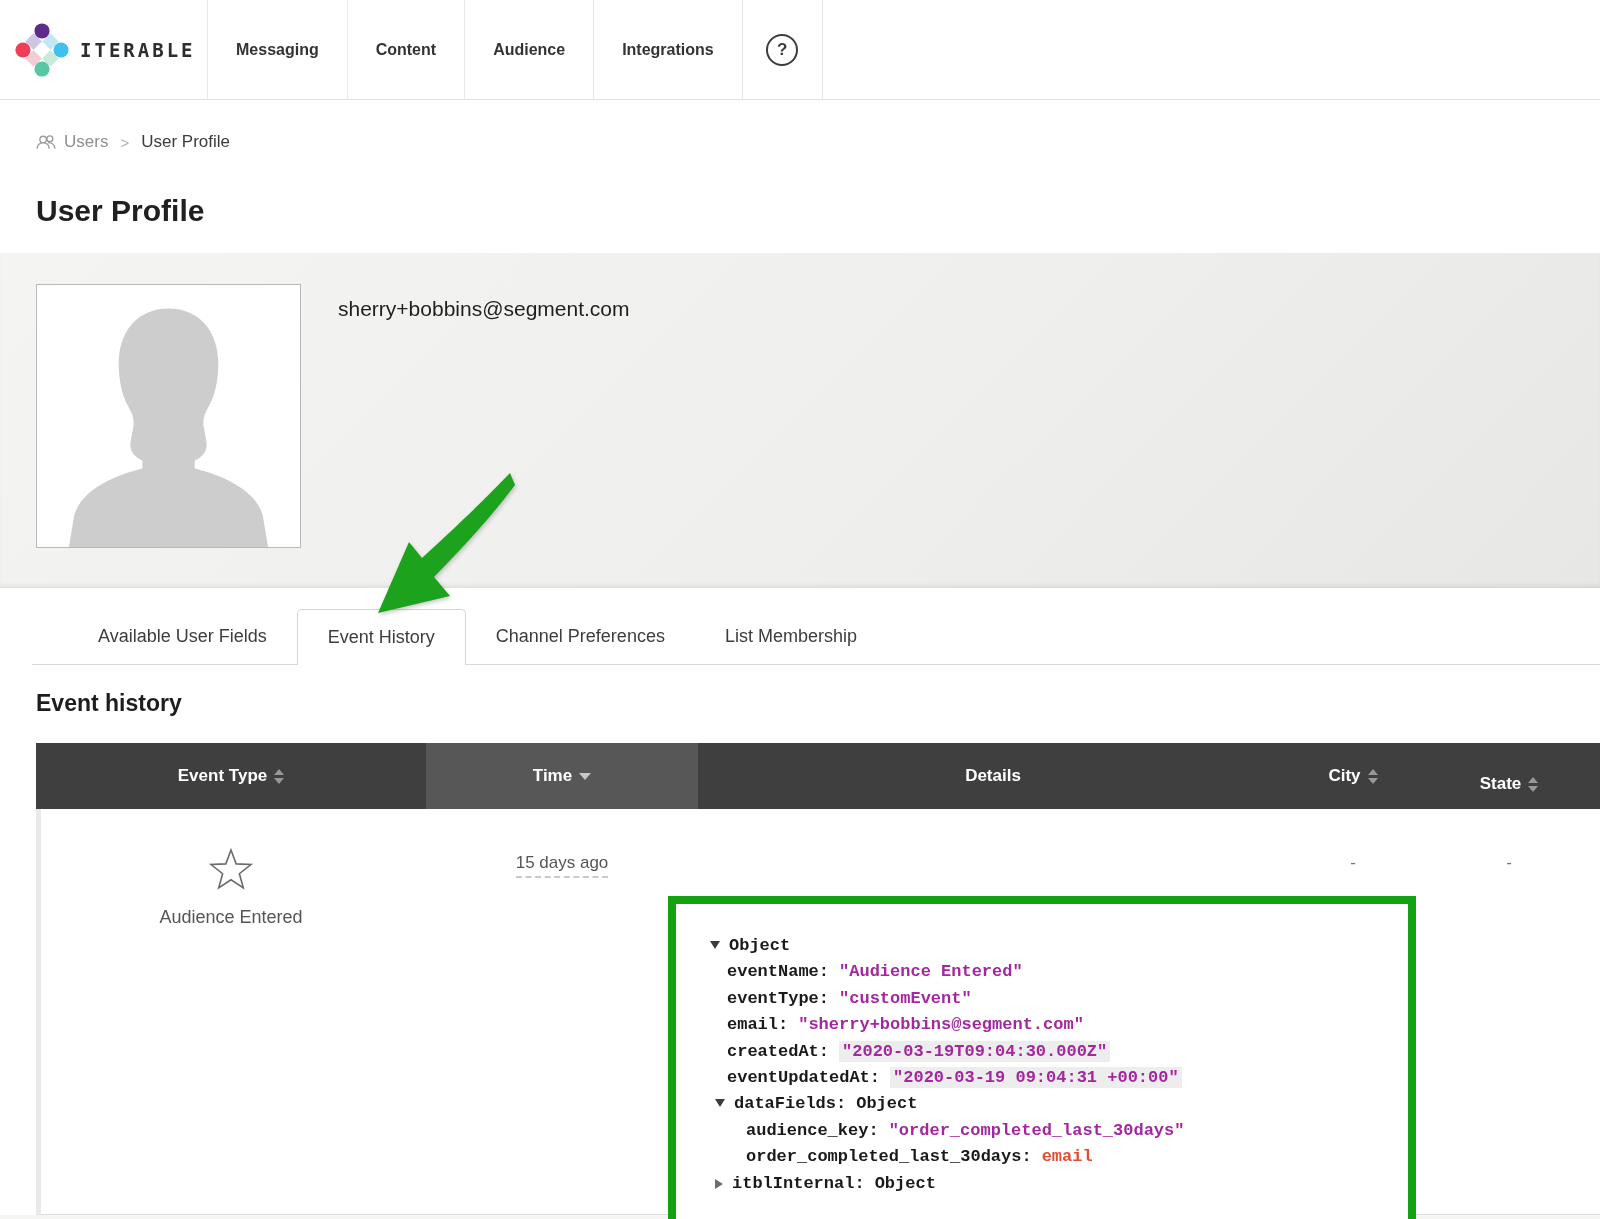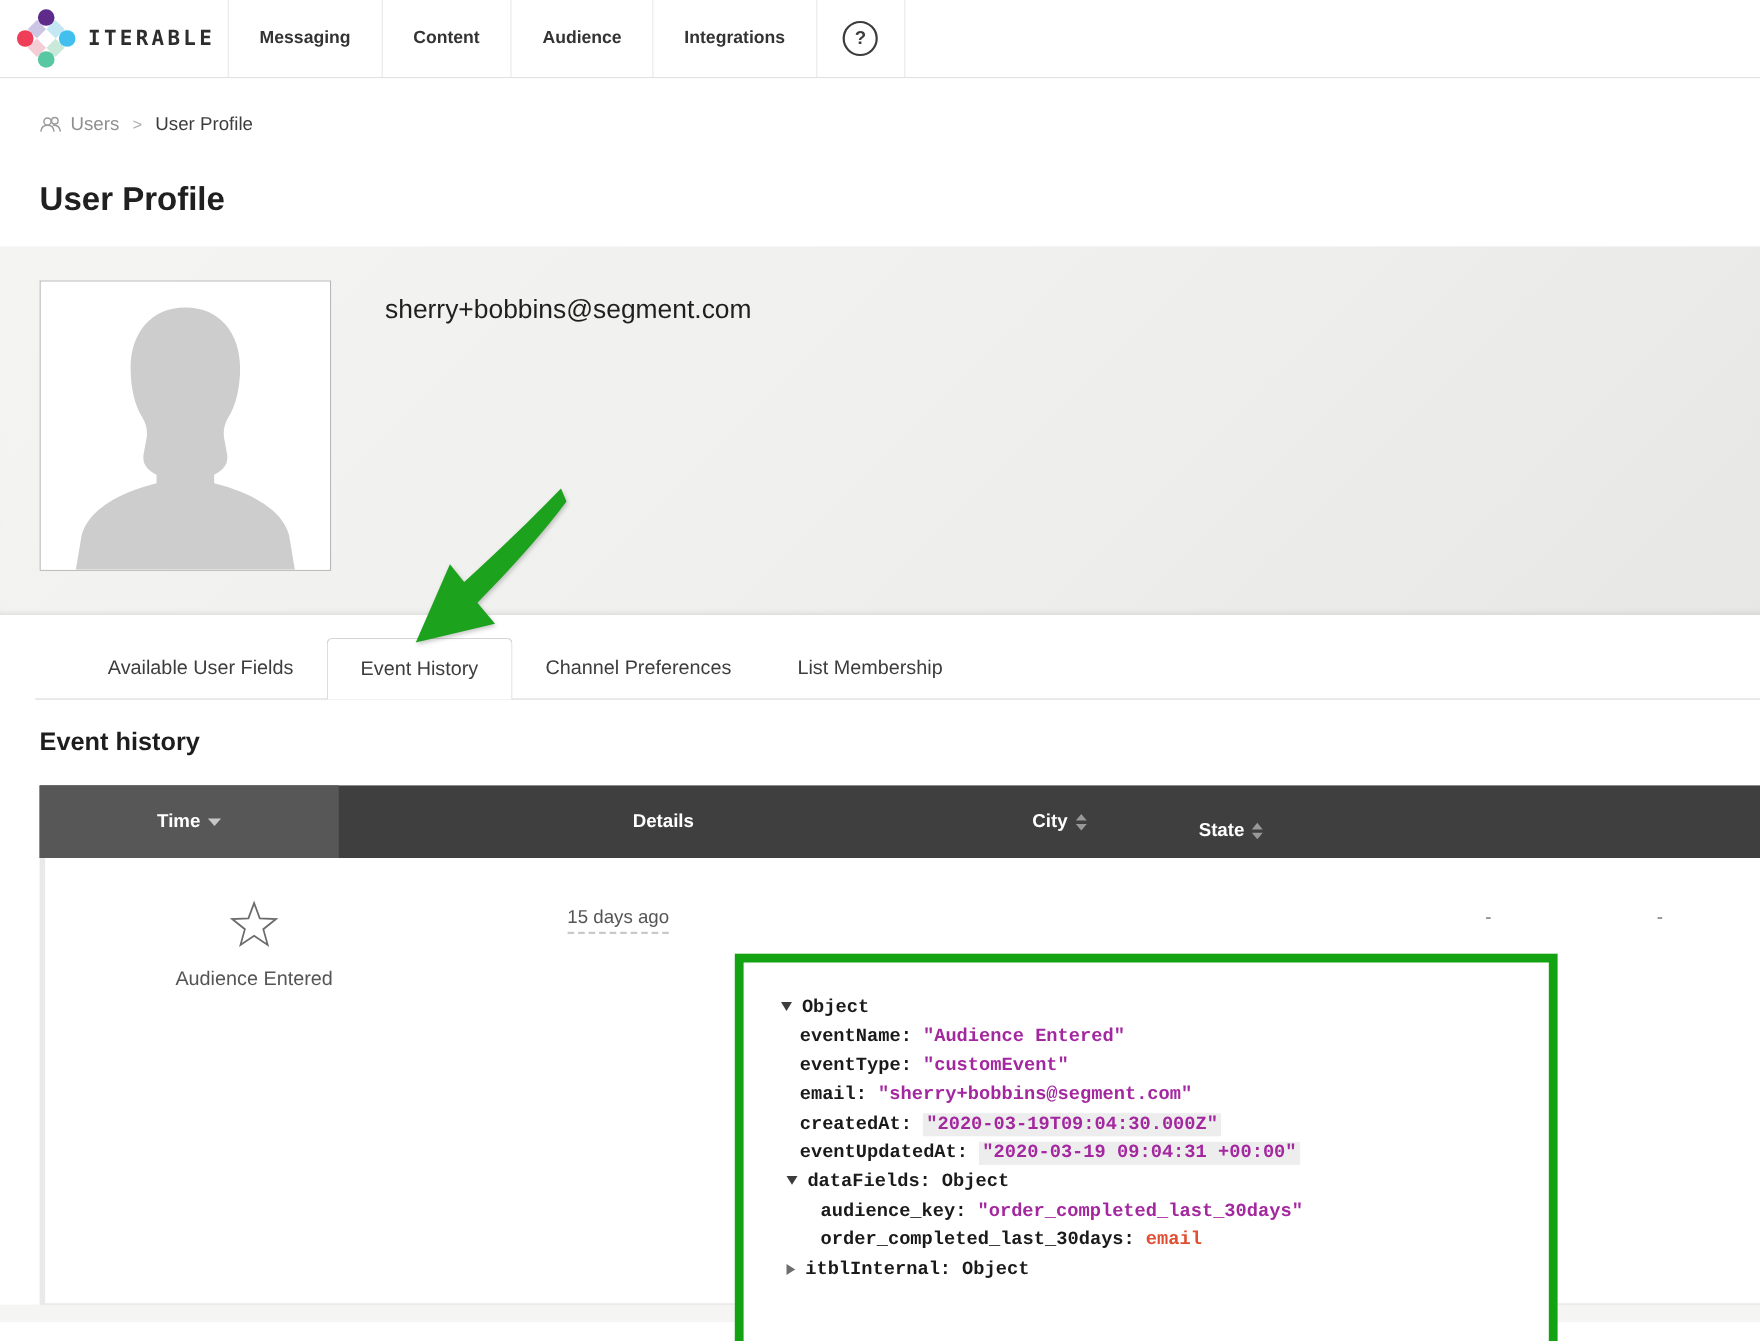--- a/index.html
+++ b/index.html
@@ -1,40 +1,40 @@
 <!DOCTYPE html>
 <html><head>
 <meta charset="utf-8">
 <style>
   * { margin:0; padding:0; box-sizing:border-box; }
   html,body { width:1600px; height:1219px; background:#fff; font-family:"Liberation Sans", sans-serif; color:#222; overflow:hidden; }
 
   
-  .nav { height:71px; border-bottom:1px solid #e2e2e2; display:flex; align-items:stretch; background:#fff; }
+  .nav { height:100px; border-bottom:1px solid #e2e2e2; display:flex; align-items:stretch; background:#fff; }
   .brand { width:208px; display:flex; align-items:center; padding-left:14px; border-right:1px solid #e9e9e9; }
   .brand-logo { width:56px; height:56px; flex:0 0 auto; }
   .brand-name { margin-left:10px; font-family:"DejaVu Sans Mono", monospace; font-weight:800; font-size:19px; letter-spacing:3px; color:#2d2d2d; }
   .nav-item { display:flex; align-items:center; padding:0 28px; border-right:1px solid #e9e9e9; font-size:16px; font-weight:700; color:#333; cursor:pointer; }
   .nav-help { width:80px; display:flex; align-items:center; justify-content:center; border-right:1px solid #e9e9e9; cursor:pointer; }
   .help-circle { width:32px; height:32px; border:2.5px solid #3c3c3c; border-radius:50%; display:flex; align-items:center; justify-content:center; font-weight:700; font-size:17px; color:#3c3c3c; }
 
   
   .breadcrumb { margin:31px 0 0 36px; display:flex; align-items:center; gap:12px; font-size:17px; height:22px; }
   .crumb-root { display:flex; align-items:center; gap:7px; color:#8f8f8f; cursor:pointer; }
   .crumb-sep { color:#b0b0b0; font-size:15px; }
   .crumb-current { color:#3c3c3c; }
   .page-title { margin:40px 0 0 36px; font-size:30px; font-weight:600; color:#202020; height:36px; line-height:36px; }
 
   
   .hero { margin-top:24px; height:335px; position:relative;
           background:linear-gradient(135deg,#f4f4f3 0%,#efefee 55%,#e7e7e5 100%);
           box-shadow:inset 0 -5px 7px -5px rgba(0,0,0,.14); }
   .avatar-box { position:absolute; left:36px; top:31px; width:265px; height:264px; background:#fff; border:1px solid #b9b9b9; }
   .avatar-box svg { width:100%; height:100%; display:block; }
-  .hero-email { position:absolute; left:350px; top:44px; font-size:24px; color:#1f1f1f; }
+  .hero-email { position:absolute; left:338px; top:44px; font-size:21px; color:#1f1f1f; }
   .annot-arrow { position:absolute; left:362px; top:212px; width:155px; height:168px; z-index:3; filter:drop-shadow(1px 2px 2px rgba(0,0,0,.22)); }
 
   
   .tabs { margin-top:21px; height:56px; padding-left:36px; display:flex; align-items:stretch; border-bottom:1px solid #d8d8d8; position:relative;margin-left:32px; }
   .tab { display:flex; align-items:center; padding:0 30px; font-size:18px; color:#3d3d3d; cursor:pointer; }
   .tab.active { background:#fff; border:1px solid #d4d4d4; border-bottom:none; border-radius:5px 5px 0 0; margin-bottom:-1px; }
 
   .section-heading { margin:24px 0 0 36px; font-size:23px; font-weight:600; color:#1d1d1d; height:28px; line-height:28px; }
 
   
@@ -156,20 +156,27 @@
     </div>
   <div class="tab">
       <span>List Membership</span>
     </div>
 </div>
 
 <h2 class="section-heading">Event history</h2>
 
 <div class="table">
   <div class="thead">
+    <div class="th th-eventtype">
+      <span>Event Type</span>
+      <span class="sort-both">
+          <i class="up"></i>
+          <i class="dn"></i>
+        </span>
+    </div>
     <div class="th th-time">
       <span>Time</span>
       <span class="sort-single"></span>
     </div>
     <div class="th th-details">
       <span>Details</span>
     </div>
     <div class="th th-city">
       <span>City</span>
       <span class="sort-both">

